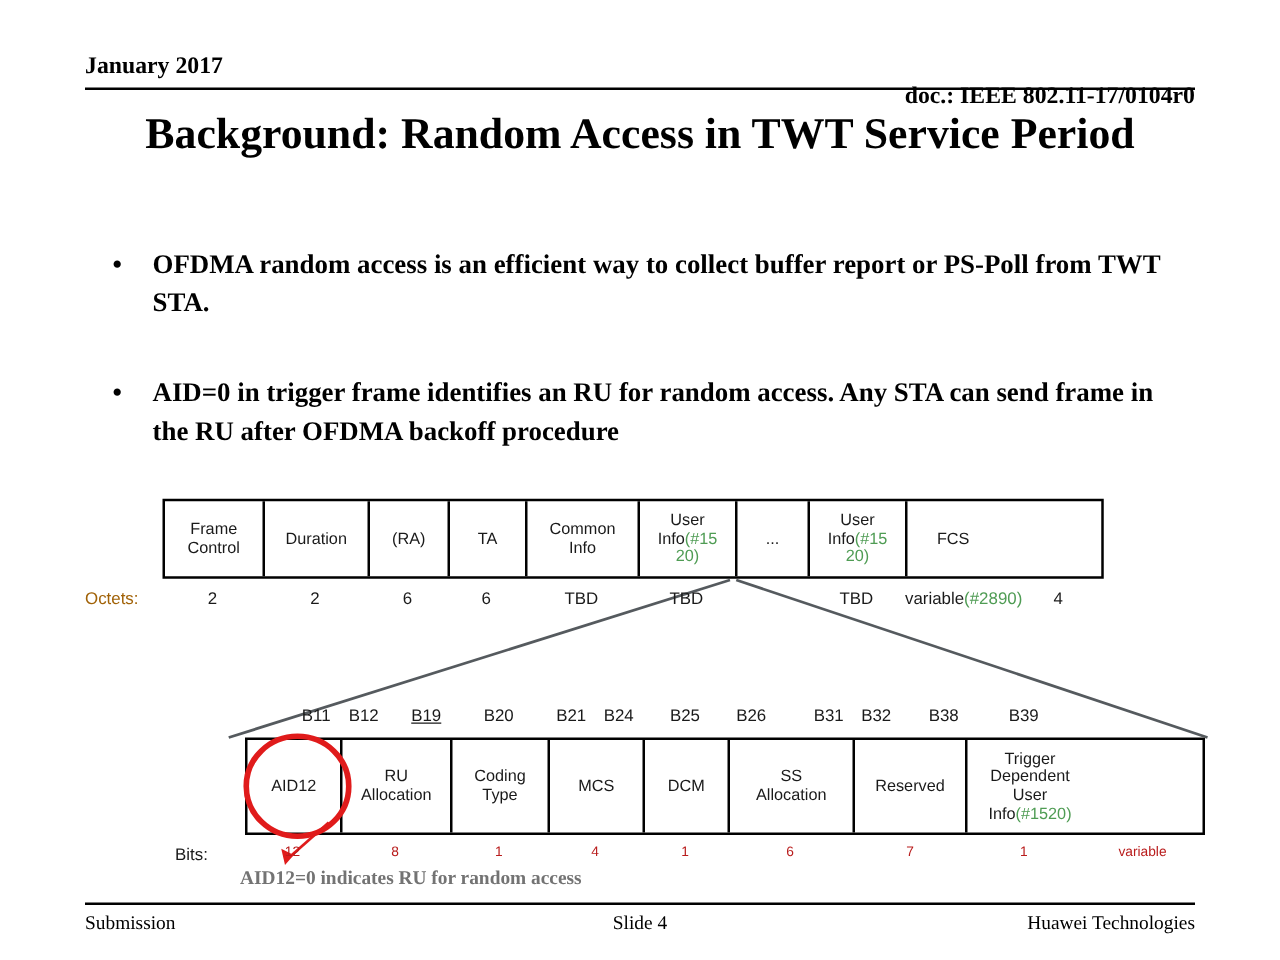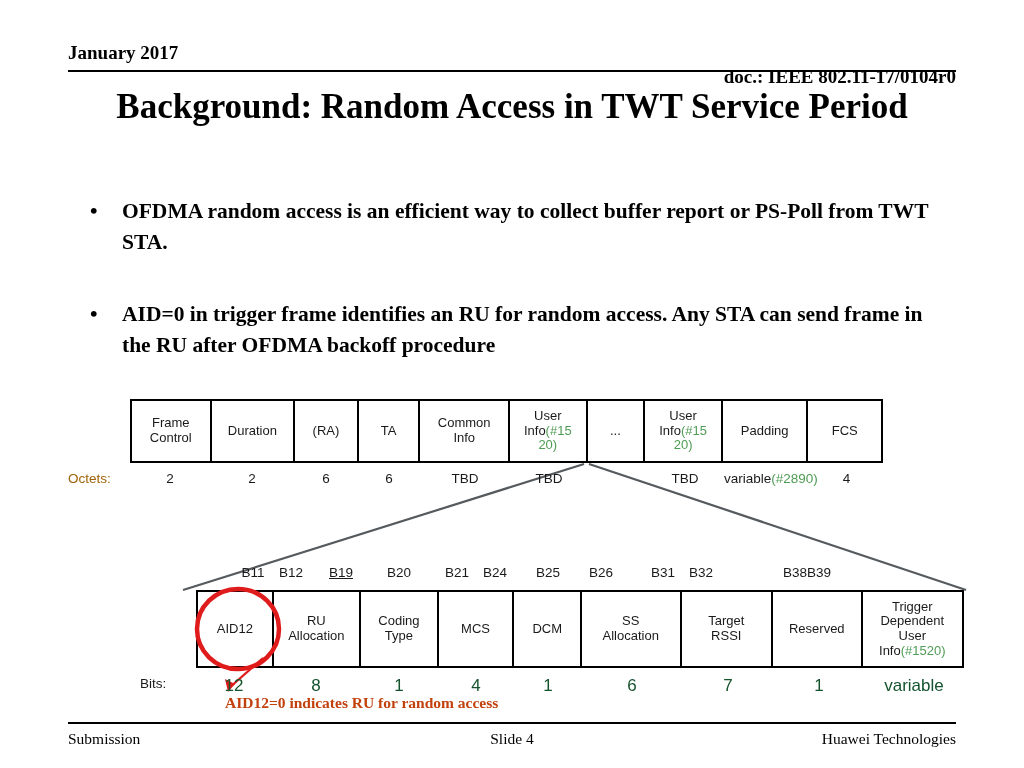--- a/index.html
+++ b/index.html
@@ -182,35 +182,34 @@
     top: 0;
     font-family: "Liberation Sans", sans-serif;
     font-size: 13.5px;
     color: #1a1a1a;
   }
   .bit-val {
     position: absolute;
     top: 0;
     text-align: center;
     font-family: "Liberation Sans", sans-serif;
-    font-size: 17px;
-    color: #14532d;
+    font-size: 11px;
+    color: #b91c1c;
   }
 
   
   #red-caption {
     position: absolute;
     left: 192px;
     top: 694px;
     font-family: "Liberation Serif", serif;
     font-size: 15.5px;
     font-weight: bold;
-    color: #c2410c;
+    color: #737373;
     white-space: nowrap;
-    margin-left: 33px;
   }
 
   
   #slide-footer {
     position: absolute;
     left: 68px;
     top: 722px;
     width: 888px;
     border-top: 2px solid #000;
     height: 30px;
@@ -267,23 +266,20 @@
       <div>Common<br>Info</div>
     </div>
     <div class="frame-cell" style="width: 78px;">
       <div>User<br>Info<span class="green">(#15</span><br><span class="green">20)</span></div>
     </div>
     <div class="frame-cell" style="width: 58px;">
       <div>...</div>
     </div>
     <div class="frame-cell" style="width: 78px;">
       <div>User<br>Info<span class="green">(#15</span><br><span class="green">20)</span></div>
-    </div>
-    <div class="frame-cell" style="width: 86px;">
-      <div>Padding</div>
     </div>
     <div class="frame-cell" style="width: 73px;">
       <div>FCS</div>
     </div>
   </div>
 
 <div id="octets-row">
   <span class="octets-label">Octets:</span>
 <div class="octet-val" style="left: 62px; width: 80px;">2</div>
     <div class="octet-val" style="left: 142px; width: 84px;">2</div>
@@ -302,21 +298,21 @@
     <div class="bit-label" style="left: 40px; width: 34px;">B11</div>
     <div class="bit-label" style="left: 78px; width: 34px;">B12</div>
     <div class="bit-label" style="left: 128px; width: 34px; text-decoration: underline;">B19</div>
     <div class="bit-label" style="left: 164px; width: 78px;">B20</div>
     <div class="bit-label" style="left: 244px; width: 34px;">B21</div>
     <div class="bit-label" style="left: 282px; width: 34px;">B24</div>
     <div class="bit-label" style="left: 318px; width: 68px;">B25</div>
     <div class="bit-label" style="left: 388px; width: 34px;">B26</div>
     <div class="bit-label" style="left: 450px; width: 34px;">B31</div>
     <div class="bit-label" style="left: 488px; width: 34px;">B32</div>
-    <div class="bit-label" style="left: 542px; width: 34px; margin-left: 40px;">B38</div>
+    <div class="bit-label" style="left: 542px; width: 34px;">B38</div>
     <div class="bit-label" style="left: 578px; width: 90px;">B39</div>
   </div>
 
 <div id="bottom-frame" class="frame-table">
     <div class="frame-cell" style="width: 76px;">
       <div>AID12</div>
     </div>
     <div class="frame-cell" style="width: 88px;">
       <div>RU<br>Allocation</div>
     </div>
@@ -324,23 +320,20 @@
       <div>Coding<br>Type</div>
     </div>
     <div class="frame-cell" style="width: 76px;">
       <div>MCS</div>
     </div>
     <div class="frame-cell" style="width: 68px;">
       <div>DCM</div>
     </div>
     <div class="frame-cell" style="width: 100px;">
       <div>SS<br>Allocation</div>
-    </div>
-    <div class="frame-cell" style="width: 92px;">
-      <div>Target<br>RSSI</div>
     </div>
     <div class="frame-cell" style="width: 90px;">
       <div>Reserved</div>
     </div>
     <div class="frame-cell" style="width: 100px;">
       <div>Trigger<br>Dependent<br>User<br>Info<span class="green">(#1520)</span></div>
     </div>
   </div>
 
 <svg id="highlight-overlay" style="position:absolute;left:0;top:0;width:1024px;height:768px;pointer-events:none;" viewBox="0 0 1024 768" xmlns="http://www.w3.org/2000/svg">

